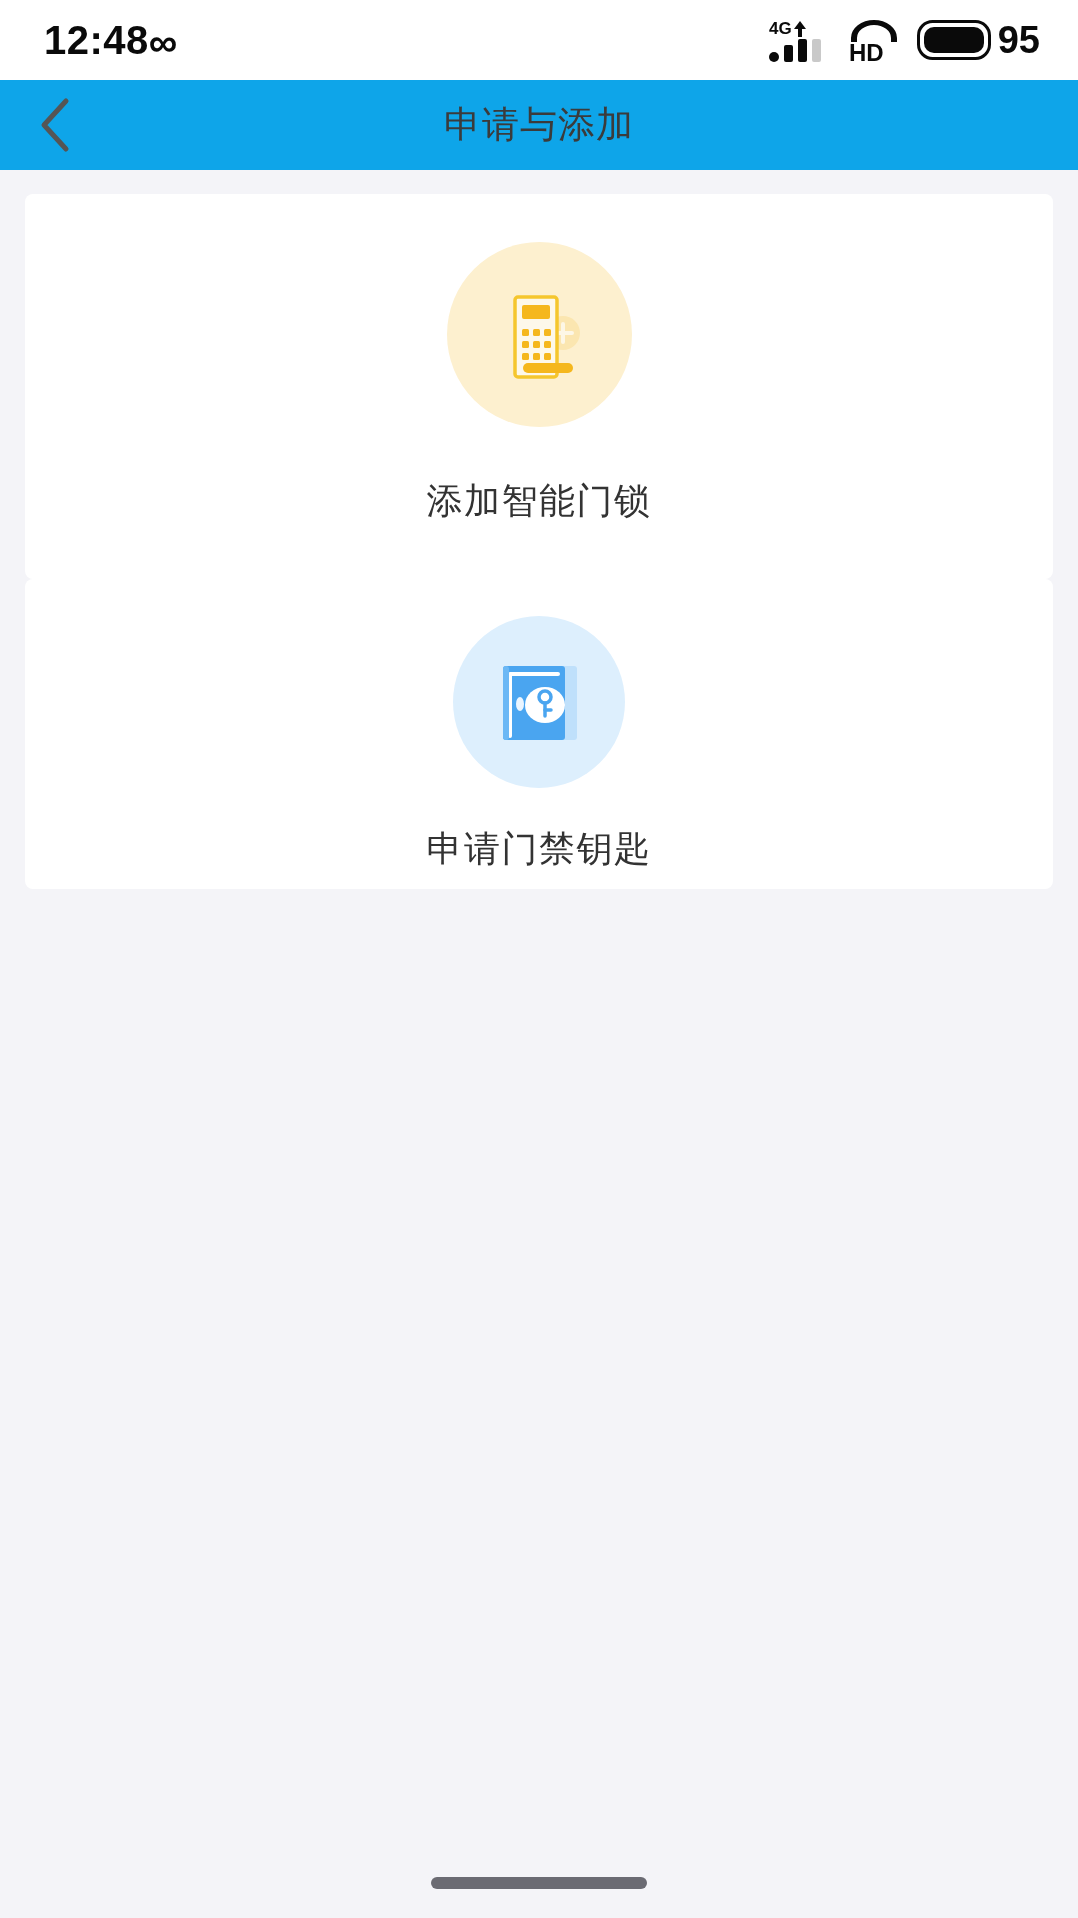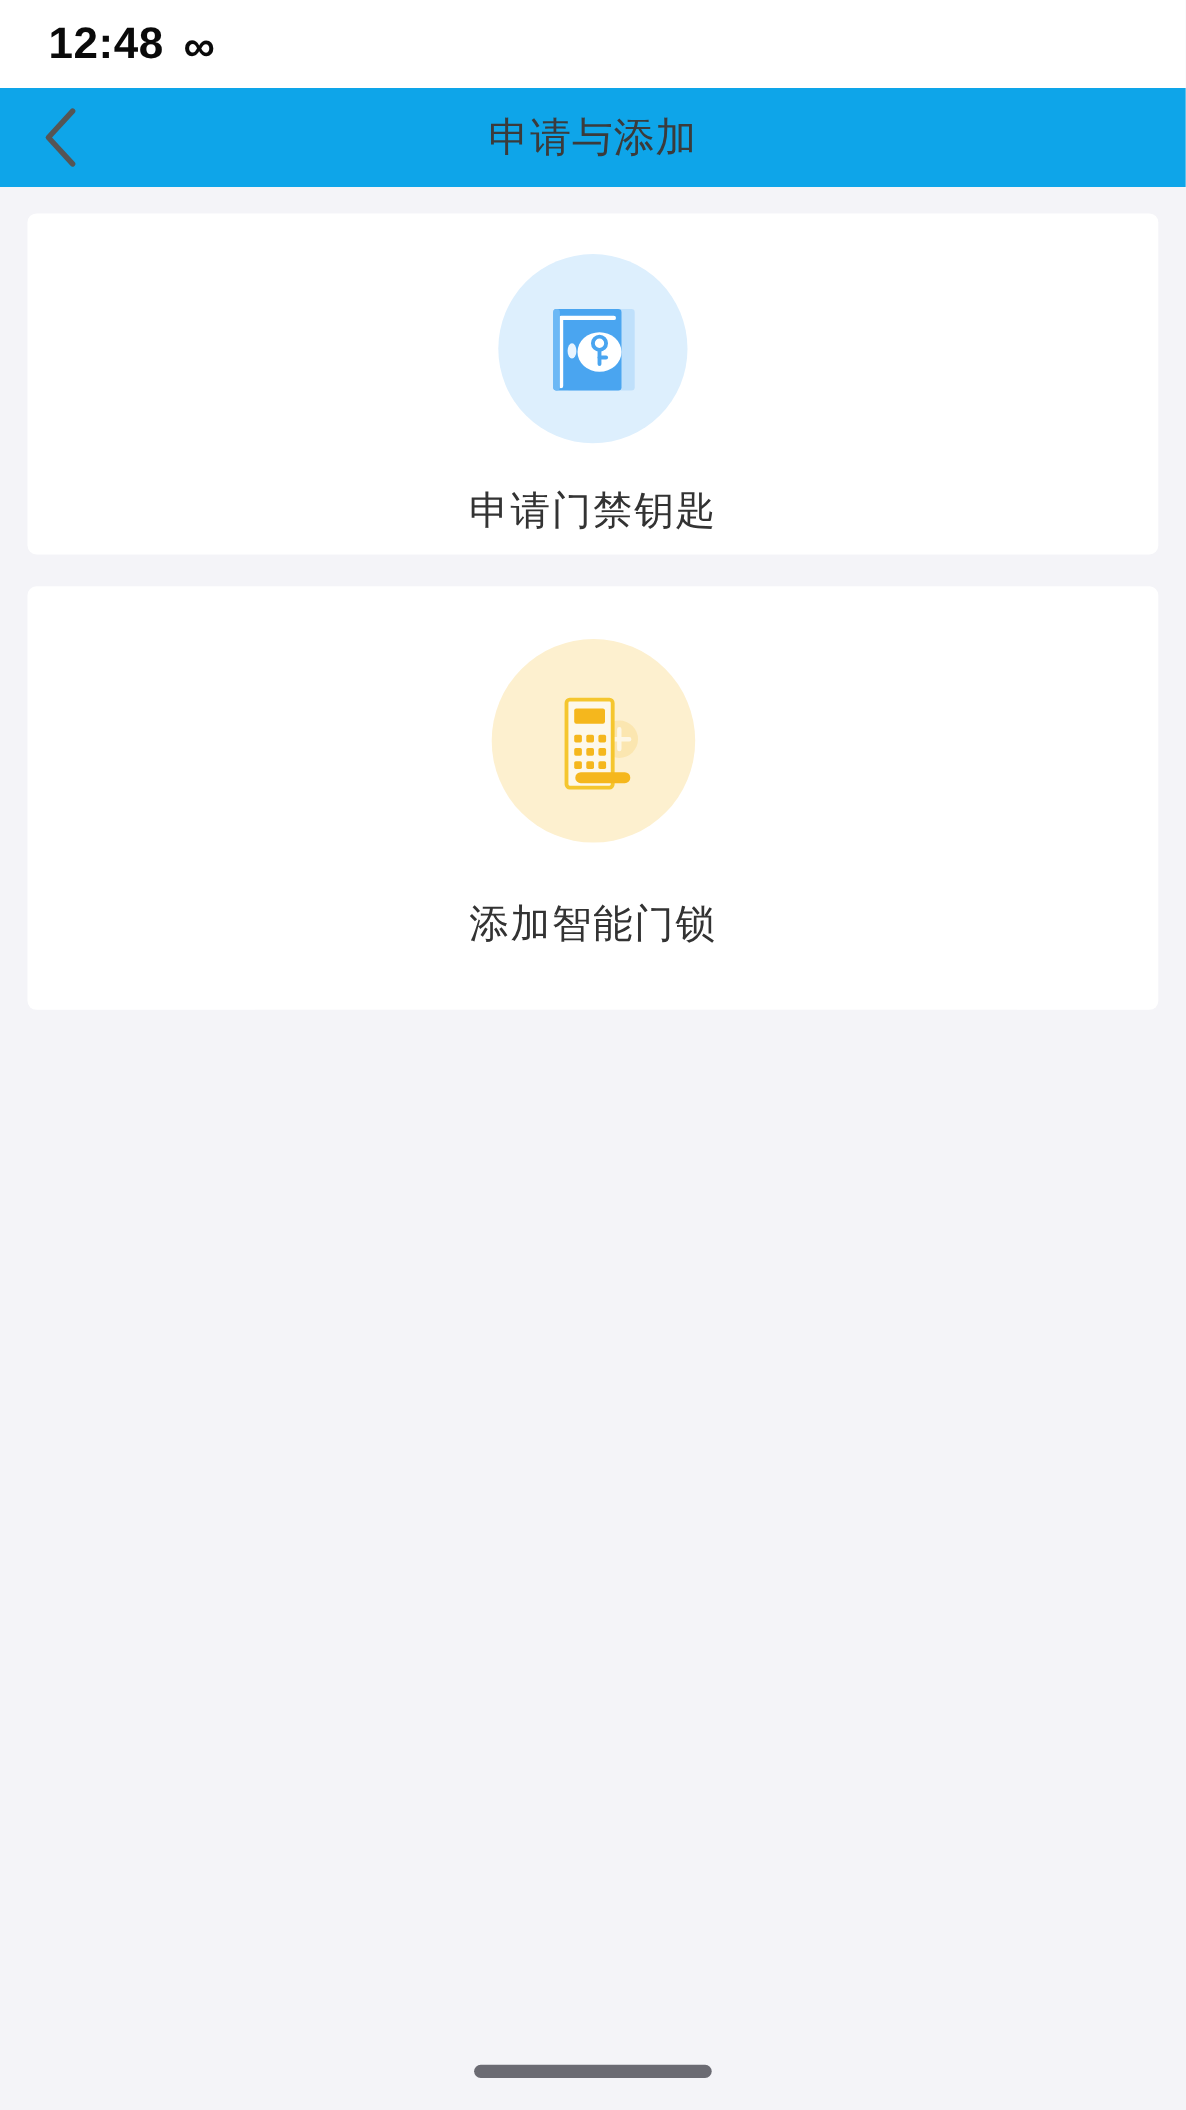--- a/index.html
+++ b/index.html
@@ -21,21 +21,20 @@
     background: #ffffff;
     display: flex;
     align-items: center;
     justify-content: space-between;
     padding: 0 38px 0 44px;
     box-sizing: border-box;
   }
   .status-left {
     display: flex;
     align-items: center;
-    gap: 18px;
   }
   .status-time {
     font-size: 40px;
     font-weight: 600;
     color: #0a0a0a;
     letter-spacing: 0.5px;
     line-height: 1;
   }
   .infinity-glyph {
     font-size: 40px;
@@ -160,56 +159,55 @@
   }
 </style>
 </head>
 <body>
 
 <div class="status-bar">
   <div class="status-left">
     <span class="status-time">12:48</span>
     <span class="infinity-glyph">∞</span>
   </div>
+  <div class="status-right">
+
+    <svg class="signal-icon" width="62" height="46" viewBox="0 0 62 46">
+      <text x="0" y="17" font-family="Liberation Sans, sans-serif" font-size="17" font-weight="700" fill="#0a0a0a">4G</text>
+      <path d="M31 4 L37 12 L33 12 L33 20 L29 20 L29 12 L25 12 Z" fill="#0a0a0a"></path>
+      <circle cx="5" cy="40" r="5" fill="#0a0a0a"></circle>
+      <rect x="15" y="28" width="9" height="17" rx="2" fill="#0a0a0a"></rect>
+      <rect x="29" y="22" width="9" height="23" rx="2" fill="#0a0a0a"></rect>
+      <rect x="43" y="22" width="9" height="23" rx="2" fill="#c9c9c9"></rect>
+    </svg>
+
+    <svg class="hd-icon" width="54" height="46" viewBox="0 0 54 46">
+      <path d="M4 21 A23 18 0 0 1 50 21 L50 25 L44 25 L44 21 A17 13 0 0 0 10 21 L10 25 L4 25 Z" fill="#0a0a0a"></path>
+      <text x="2" y="44" font-family="Liberation Sans, sans-serif" font-size="24" font-weight="700" fill="#0a0a0a">HD</text>
+    </svg>
+    <div class="battery-wrap">
+      <svg width="74" height="40" viewBox="0 0 74 40">
+        <rect x="1.5" y="1.5" width="71" height="37" rx="14" fill="none" stroke="#0a0a0a" stroke-width="3"></rect>
+        <rect x="7" y="7" width="60" height="26" rx="10" fill="#0a0a0a"></rect>
+      </svg>
+      <span class="battery-pct">95</span>
+    </div>
+  </div>
 </div>
 
 <div class="nav-bar">
   <div class="back-button">
     <svg width="34" height="56" viewBox="0 0 34 56">
       <path d="M28 4 L6 28 L28 52" fill="none" stroke="#555555" stroke-width="5" stroke-linecap="round" stroke-linejoin="round"></path>
     </svg>
   </div>
   <div class="nav-title">申请与添加</div>
 </div>
 
 <div class="content">
-
-  <div class="action-card card-one">
-    <div class="icon-circle circle-blue">
-      <svg width="104" height="104" viewBox="0 0 104 104">
-
-        <rect x="28" y="16" width="62" height="74" rx="3" fill="#bfe0fb"></rect>
-
-        <rect x="16" y="16" width="62" height="74" rx="3" fill="#4aa5f0"></rect>
-
-        <path d="M23 24 L71 24 M23 24 L23 86" fill="none" stroke="#ffffff" stroke-width="4" stroke-linecap="round"></path>
-
-        <rect x="16" y="16" width="6" height="74" rx="3" fill="#6cb8f5"></rect>
-
-        <ellipse cx="33" cy="54" rx="4" ry="7" fill="#eaf5ff"></ellipse>
-
-        <ellipse cx="58" cy="55" rx="20" ry="18" fill="#ffffff"></ellipse>
-
-        <circle cx="58" cy="47" r="6" fill="none" stroke="#4aa5f0" stroke-width="3.5"></circle>
-        <path d="M58 53 L58 66" stroke="#4aa5f0" stroke-width="3.5" stroke-linecap="round"></path>
-        <path d="M58 60 L64 60" stroke="#4aa5f0" stroke-width="3.5" stroke-linecap="round"></path>
-      </svg>
-    </div>
-    <div class="card-label label-one">申请门禁钥匙</div>
-  </div>
 
   <div class="action-card card-two">
     <div class="icon-circle circle-amber">
       <svg width="112" height="112" viewBox="0 0 112 112">
 
         <circle cx="80" cy="54" r="17" fill="#fbe6b0"></circle>
         <path d="M80 45 L80 63 M71 54 L89 54" stroke="#fdf7e6" stroke-width="4" stroke-linecap="round"></path>
 
         <rect x="32" y="18" width="42" height="80" rx="3" fill="#fdf8ea" stroke="#f5c62e" stroke-width="3.5"></rect>
 
@@ -224,17 +222,41 @@
         <rect x="39" y="74" width="7" height="7" rx="1.5" fill="#f5b71d"></rect>
         <rect x="50" y="74" width="7" height="7" rx="1.5" fill="#f5b71d"></rect>
         <rect x="61" y="74" width="7" height="7" rx="1.5" fill="#f5b71d"></rect>
 
         <rect x="40" y="84" width="50" height="10" rx="5" fill="#f5b71d"></rect>
       </svg>
     </div>
     <div class="card-label label-two">添加智能门锁</div>
   </div>
 
+  <div class="action-card card-one">
+    <div class="icon-circle circle-blue">
+      <svg width="104" height="104" viewBox="0 0 104 104">
+
+        <rect x="28" y="16" width="62" height="74" rx="3" fill="#bfe0fb"></rect>
+
+        <rect x="16" y="16" width="62" height="74" rx="3" fill="#4aa5f0"></rect>
+
+        <path d="M23 24 L71 24 M23 24 L23 86" fill="none" stroke="#ffffff" stroke-width="4" stroke-linecap="round"></path>
+
+        <rect x="16" y="16" width="6" height="74" rx="3" fill="#6cb8f5"></rect>
+
+        <ellipse cx="33" cy="54" rx="4" ry="7" fill="#eaf5ff"></ellipse>
+
+        <ellipse cx="58" cy="55" rx="20" ry="18" fill="#ffffff"></ellipse>
+
+        <circle cx="58" cy="47" r="6" fill="none" stroke="#4aa5f0" stroke-width="3.5"></circle>
+        <path d="M58 53 L58 66" stroke="#4aa5f0" stroke-width="3.5" stroke-linecap="round"></path>
+        <path d="M58 60 L64 60" stroke="#4aa5f0" stroke-width="3.5" stroke-linecap="round"></path>
+      </svg>
+    </div>
+    <div class="card-label label-one">申请门禁钥匙</div>
+  </div>
+
 </div>
 
 <div class="home-indicator-area">
   <div class="home-indicator"></div>
 </div>
 
 </body></html>

